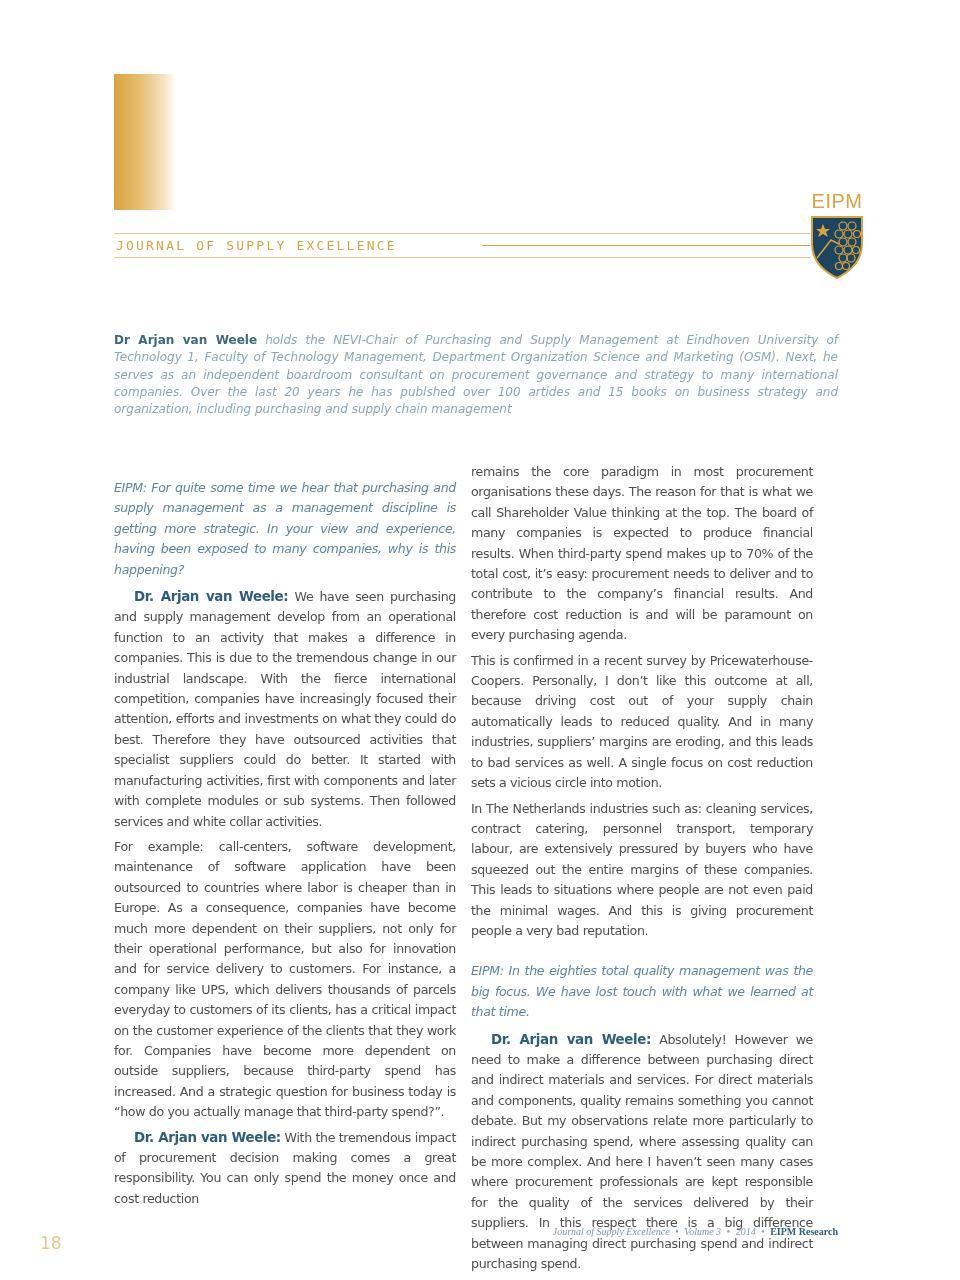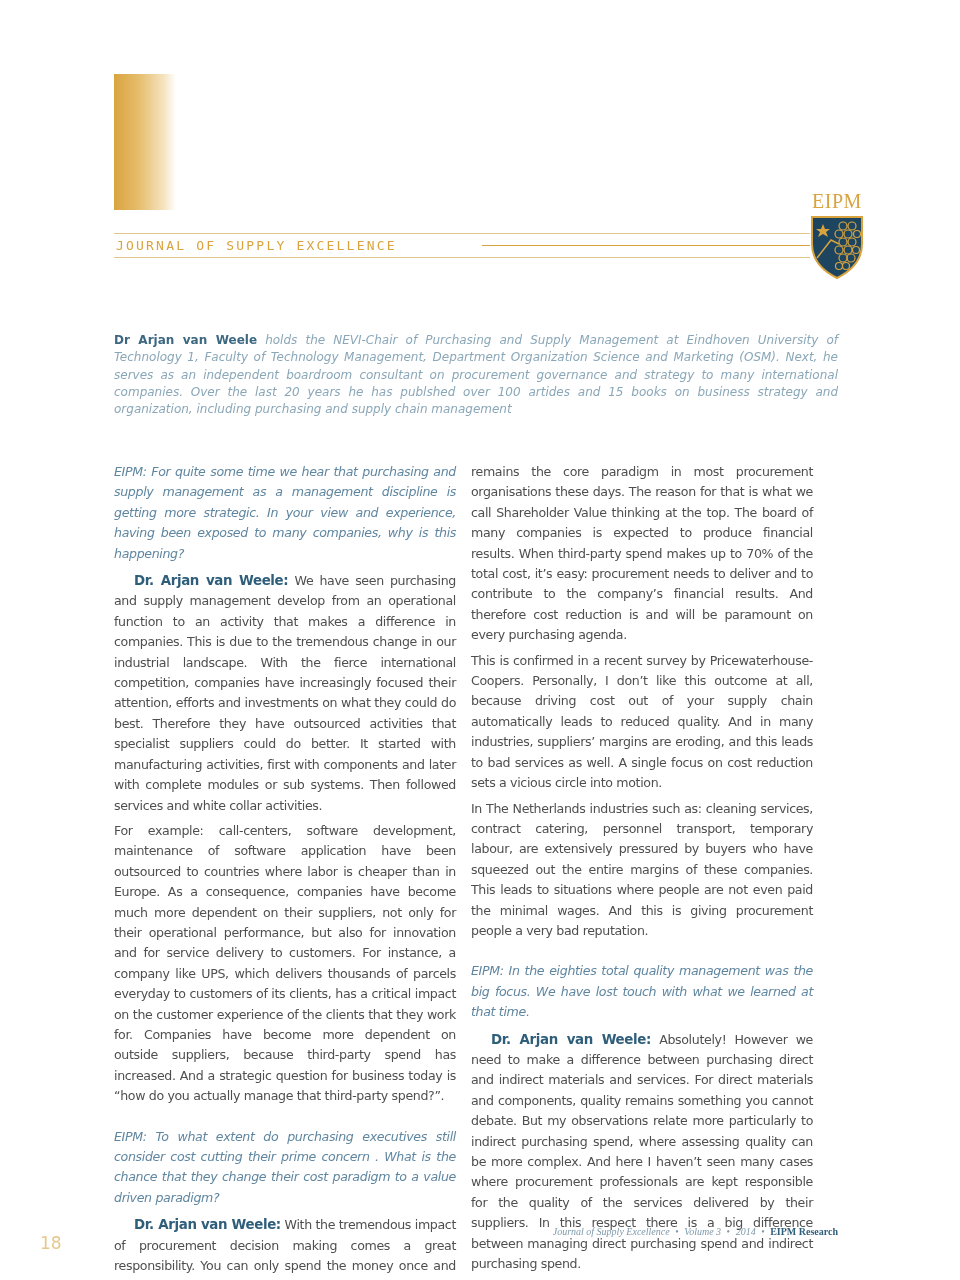--- a/index.html
+++ b/index.html
@@ -14,21 +14,21 @@
       position: absolute; left: 204px; top: 70px;
       font-family: "DejaVu Sans", sans-serif; font-weight: bold; font-style: italic;
       font-size: 31px; line-height: 58px; color: #1d4560; letter-spacing: -0.5px;
     }
     .title div { white-space: nowrap; }
 
     .logo {
       position: absolute; left: 806px; top: 190px; width: 62px; height: 92px;
     }
     .logo-text {
-      display: block; text-align: center; font-family: Liberation Serif, serif;
+      display: block; text-align: center; font-family: Liberation Sans, sans-serif;
       font-size: 20px; color: #d9a43f; letter-spacing: 0.5px; line-height: 22px;
     }
     .logo svg { display: block; margin: 2px auto 0; }
 
     .journal-row {
       position: absolute; left: 114px; top: 233px; width: 696px; height: 26px;
     }
     .jr-line-top { position: absolute; left: 0; top: 0; width: 696px; height: 1px; background: #e2c58a; }
     .jr-line-bottom { position: absolute; left: 0; top: 24px; width: 696px; height: 1px; background: #e2c58a; }
     .jr-line-mid { position: absolute; left: 368px; top: 12px; width: 328px; height: 1px; background: #d9a43f; }
@@ -49,21 +49,21 @@
       position: absolute; top: 462px; width: 342px;
       font-family: "DejaVu Sans", sans-serif; font-size: 12.6px; line-height: 20.4px;
       color: #4f4f4f; text-align: justify; letter-spacing: -0.35px;
     }
     .col-left { left: 114px; }
     .col-right { left: 471px; }
     .col p { margin-bottom: 5px; }
     .col .q {
       font-style: italic; color: #5f86a0; margin-top: 20px; margin-bottom: 7px;
     }
-    .col .q.first { margin-top: 0; }
+    .col .q.first { margin-top: 16px; }
     .col .speaker { font-weight: bold; color: #2f5e7b; font-size: 13.4px; margin-left: 20px; }
 
     .footer-num {
       position: absolute; left: 40px; top: 1233px;
       font-family: "DejaVu Sans", sans-serif; font-size: 17px; color: #e6c88b;
     }
     .footer-journal {
       position: absolute; right: 122px; top: 1226px; white-space: nowrap;
       font-family: Liberation Serif, serif; font-size: 10px; color: #7d9aab; font-style: italic;
     }
@@ -109,21 +109,20 @@
     <path d="M8 44 L22 26 L30 30" fill="none" stroke="#d9a43f" stroke-width="1.5"></path>
   </svg>
 </div>
 
 <div class="intro"><span class="name">Dr Arjan van Weele</span><span> holds the NEVI-Chair of Purchasing and Supply Management at Eindhoven University of Technology 1, Faculty of Technology Management, Department Organization Science and Marketing (OSM). Next, he serves as an independent boardroom consultant on procurement governance and strategy to many international companies. Over the last 20 years he has publshed over 100 artides and 15 books on business strategy and organization, including purchasing and supply chain management</span></div>
 
 <div class="col col-left">
   <p class="q first">EIPM: For quite some time we hear that purchasing and supply management as a management discipline is getting more strategic. In your view and experience, having been exposed to many companies, why is this happening?</p>
   <p><span class="speaker">Dr. Arjan van Weele:</span><span> We have seen purchasing and supply management develop from an operational function to an activity that makes a difference in companies. This is due to the tremendous change in our industrial landscape. With the fierce international competition, companies have increasingly focused their attention, efforts and investments on what they could do best. Therefore they have outsourced activities that specialist suppliers could do better. It started with manufacturing activities, first with components and later with complete modules or sub systems. Then followed services and white collar activities.</span></p>
   <p>For example: call-centers, software development, maintenance of software application have been outsourced to countries where labor is cheaper than in Europe. As a consequence, companies have become much more dependent on their suppliers, not only for their operational performance, but also for innovation and for service delivery to customers. For instance, a company like UPS, which delivers thousands of parcels everyday to customers of its clients, has a critical impact on the customer experience of the clients that they work for. Companies have become more dependent on outside suppliers, because third-party spend has increased. And a strategic question for business today is “how do you actually manage that third-party spend?”.</p>
-  <p class="q">EIPM: To what extent do purchasing executives still consider cost cutting their prime concern . What is the chance that they change their cost paradigm to a value driven paradigm?</p>
   <p><span class="speaker">Dr. Arjan van Weele:</span><span> With the tremendous impact of procurement decision making comes a great responsibility. You can only spend the money once and cost reduction</span></p>
 </div>
 
 <div class="col col-right">
   <p>remains the core paradigm in most procurement organisations these days. The reason for that is what we call Shareholder Value thinking at the top. The board of many companies is expected to produce financial results. When third-party spend makes up to 70% of the total cost, it’s easy: procurement needs to deliver and to contribute to the company’s financial results. And therefore cost reduction is and will be paramount on every purchasing agenda.</p>
   <p>This is confirmed in a recent survey by Pricewaterhouse-Coopers. Personally, I don’t like this outcome at all, because driving cost out of your supply chain automatically leads to reduced quality. And in many industries, suppliers’ margins are eroding, and this leads to bad services as well. A single focus on cost reduction sets a vicious circle into motion.</p>
   <p>In The Netherlands industries such as: cleaning services, contract catering, personnel transport, temporary labour, are extensively pressured by buyers who have squeezed out the entire margins of these companies. This leads to situations where people are not even paid the minimal wages. And this is giving procurement people a very bad reputation.</p>
   <p class="q">EIPM: In the eighties total quality management was the big focus. We have lost touch with what we learned at that time.</p>
   <p><span class="speaker">Dr. Arjan van Weele:</span><span> Absolutely! However we need to make a difference between purchasing direct and indirect materials and services. For direct materials and components, quality remains something you cannot debate. But my observations relate more particularly to indirect purchasing spend, where assessing quality can be more complex. And here I haven’t seen many cases where procurement professionals are kept responsible for the quality of the services delivered by their suppliers. In this respect there is a big difference between managing direct purchasing spend and indirect purchasing spend.</span></p>
 </div>

